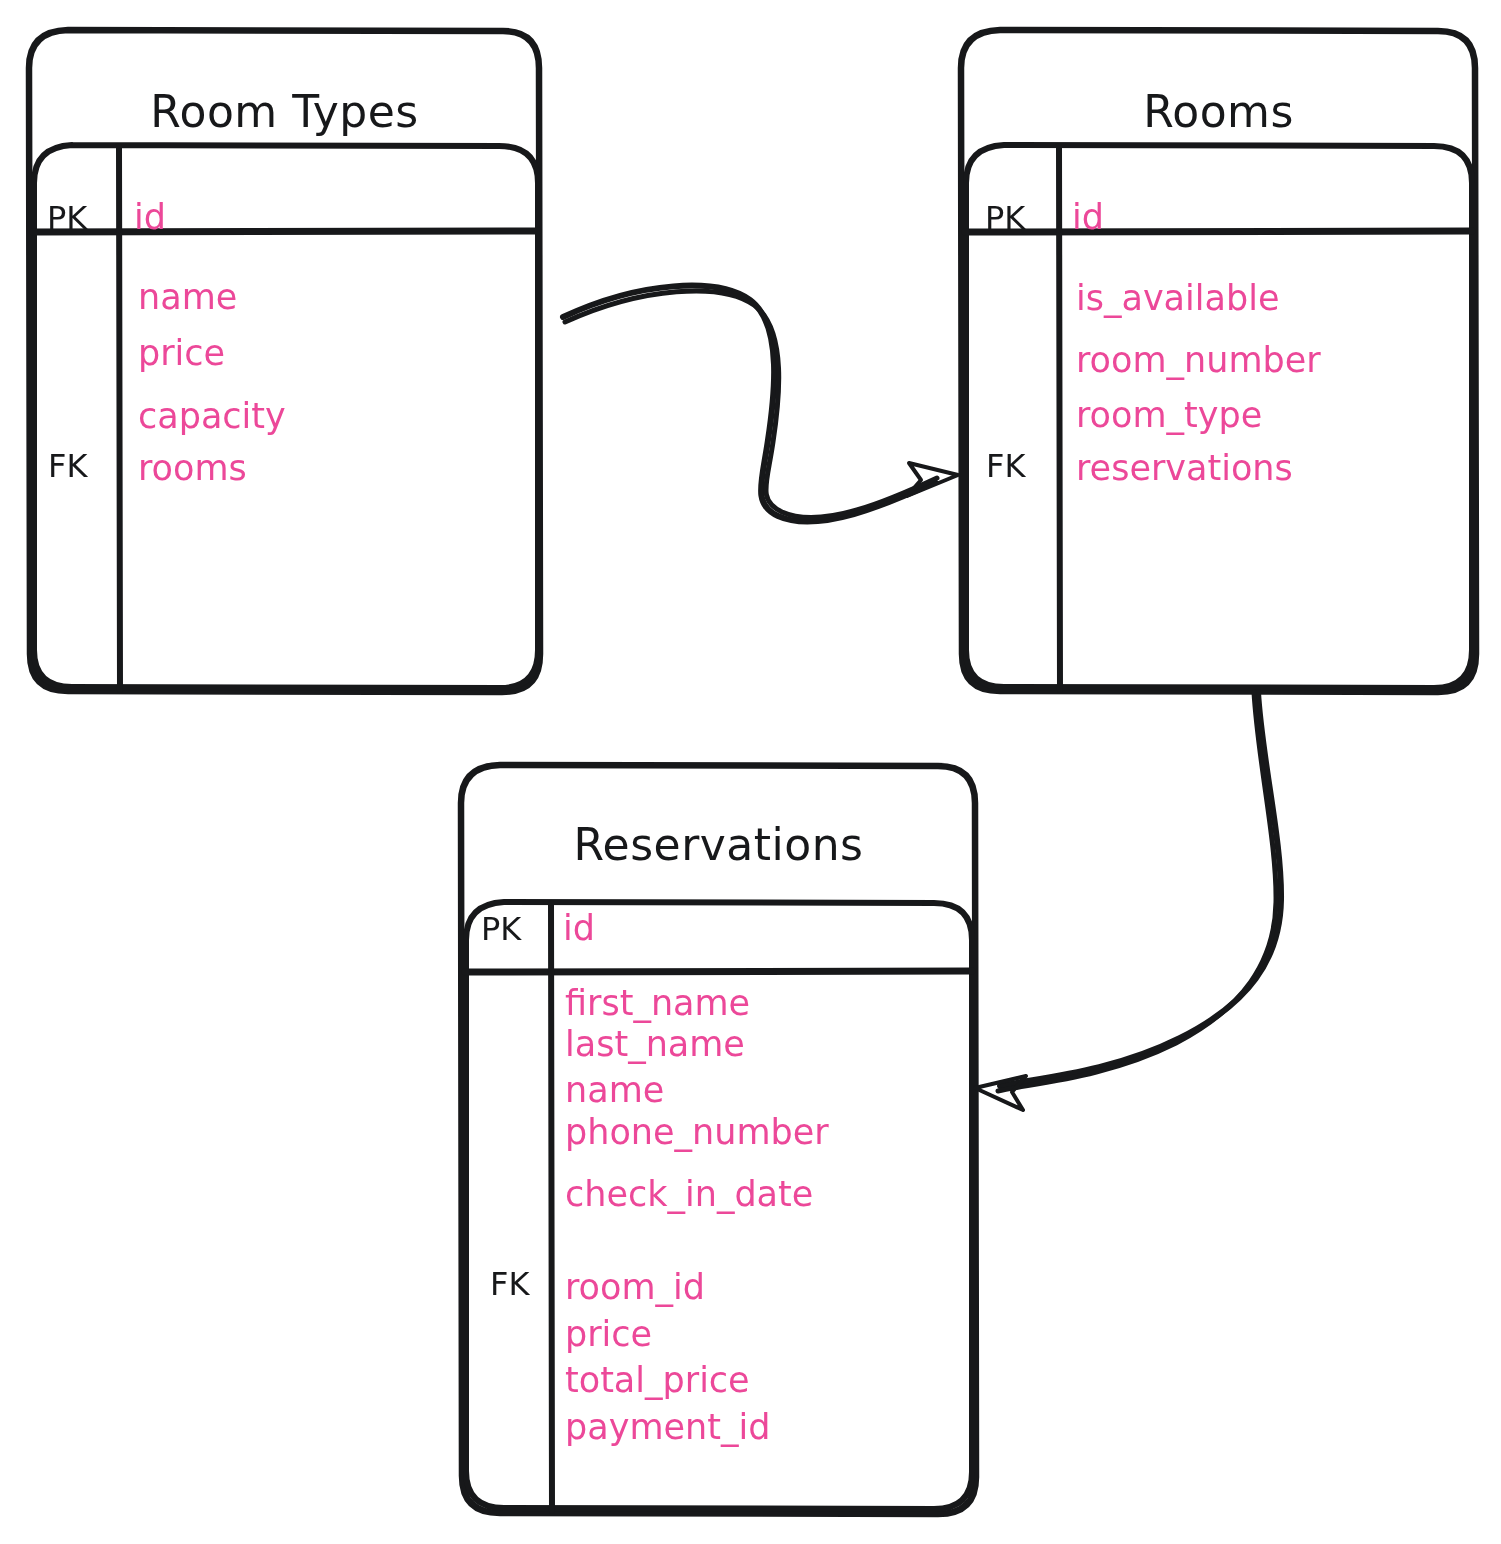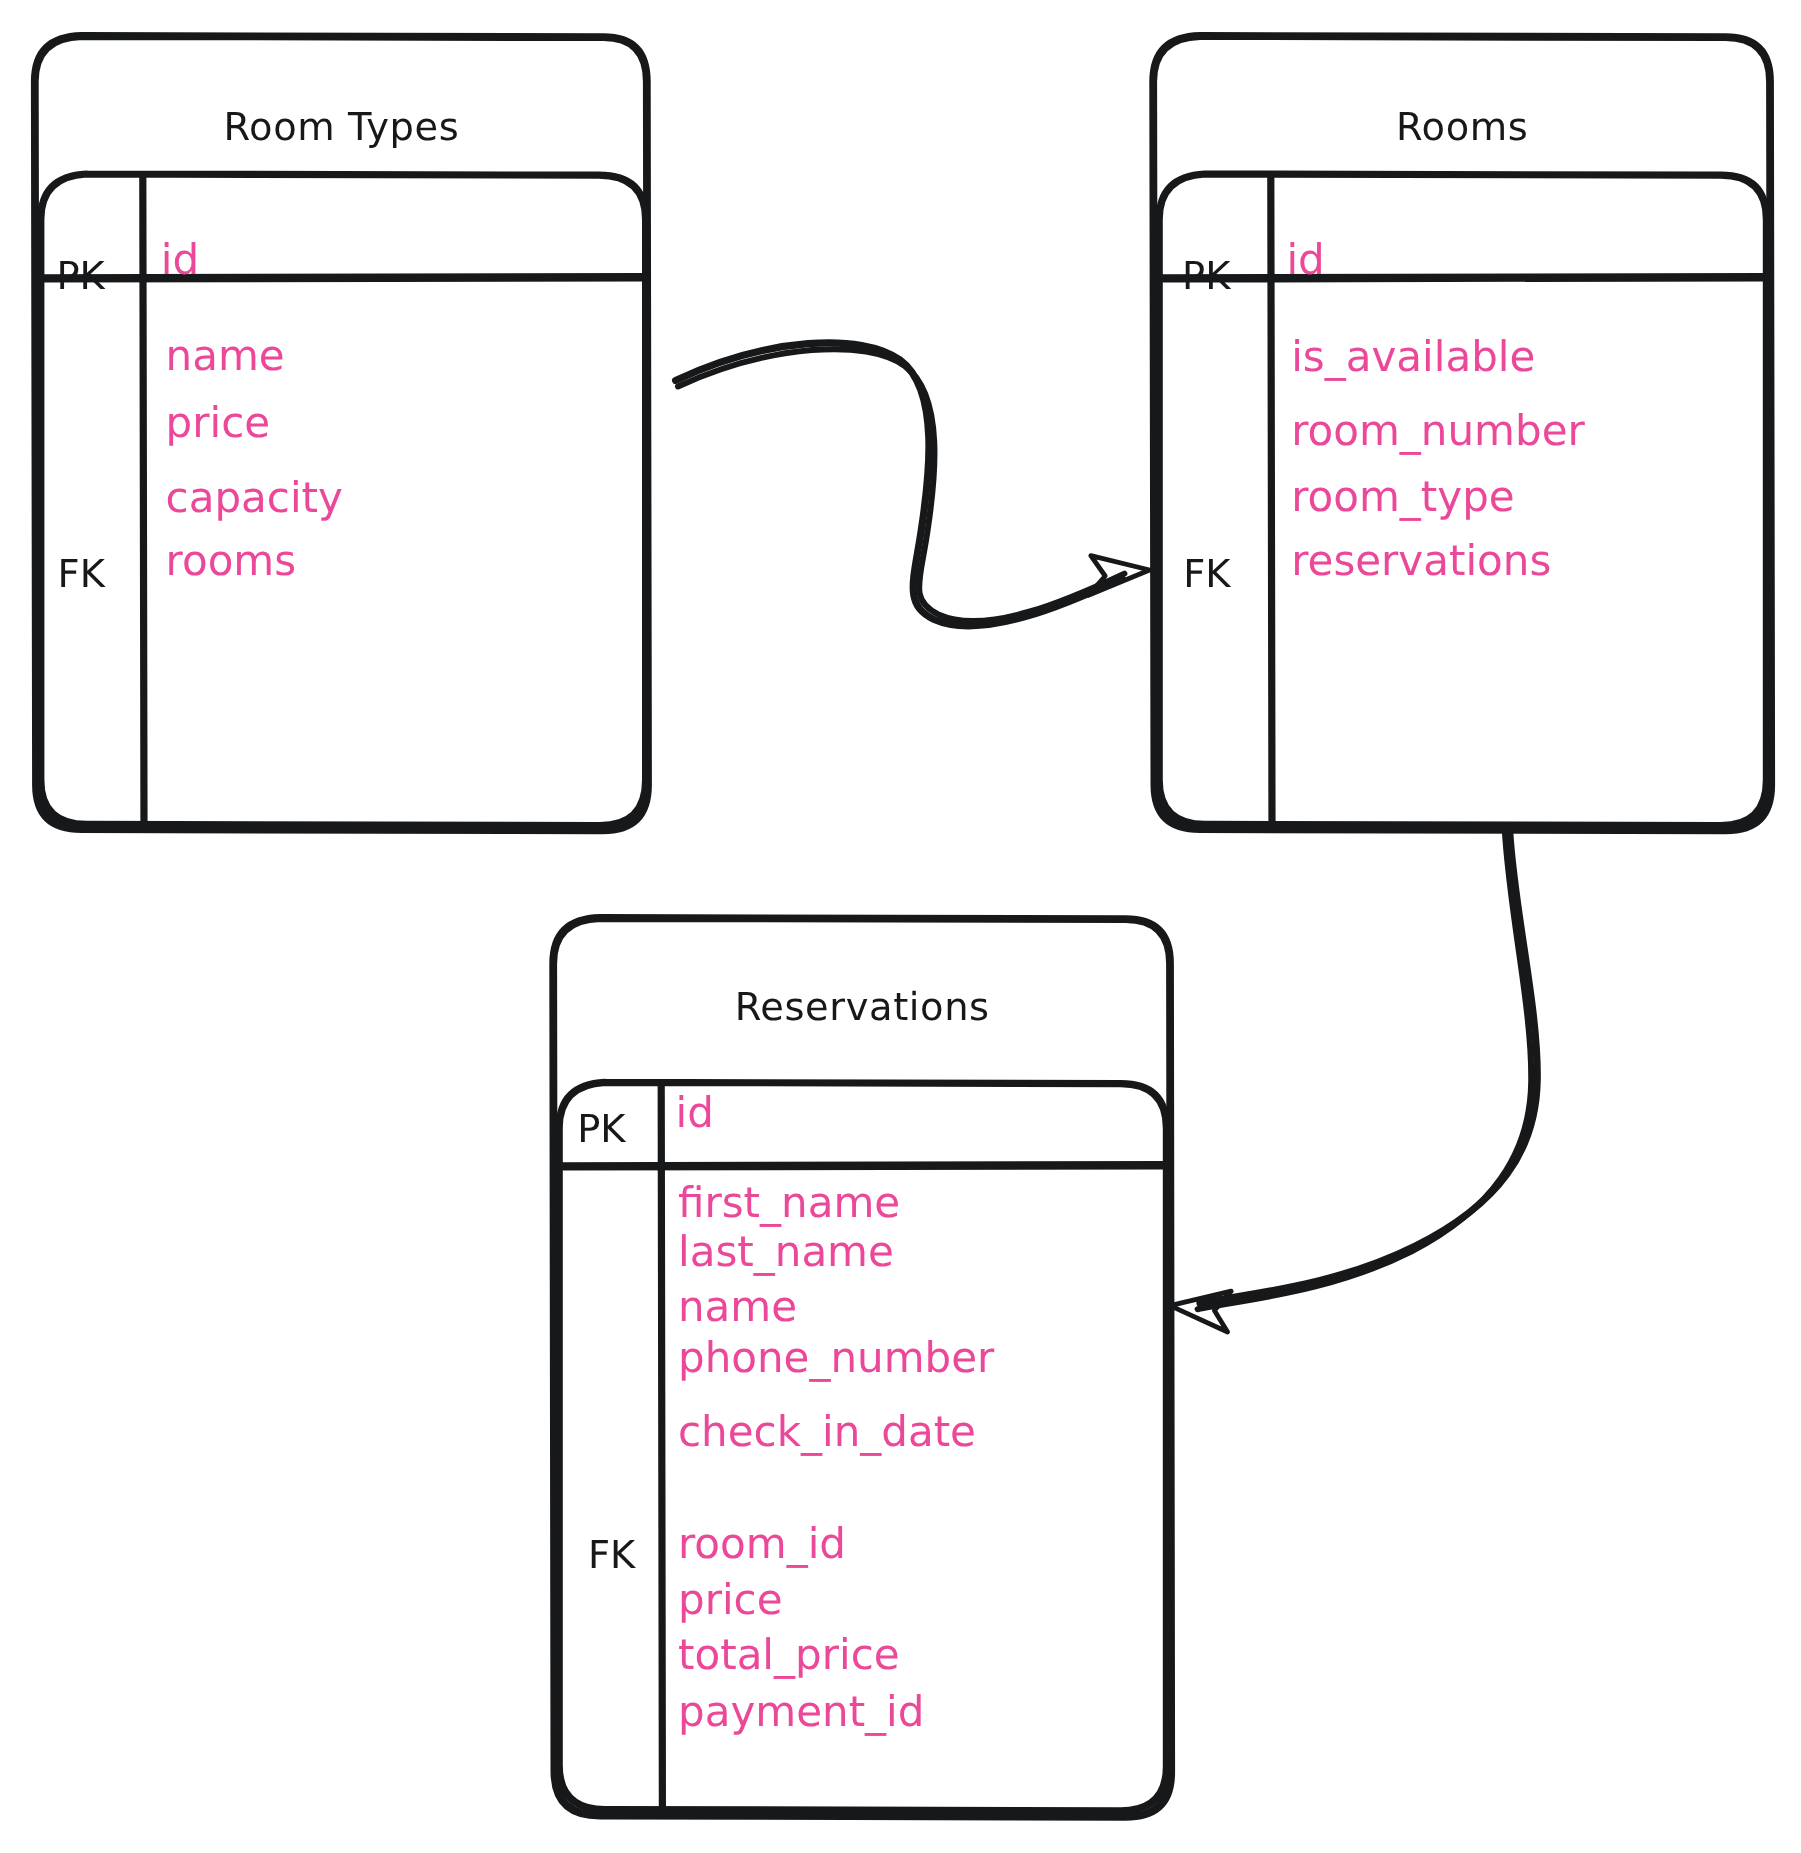--- a/index.html
+++ b/index.html
@@ -24,33 +24,32 @@
   .entity {
     position: absolute;
     box-sizing: border-box;
   }
   
   .ent-title {
     position: absolute;
     left: 0;
     right: 0;
     text-align: center;
-    font-size: 32px;
+    font-size: 44px;
     line-height: 1;
     letter-spacing: 0.5px;
     white-space: nowrap;
     color: #17181a;
   }
   .key-cell {
     position: absolute;
     font-size: 32px;
     line-height: 1;
     color: #17181a;
     white-space: nowrap;
-    margin-top: 12px;
   }
   .field-cell {
     position: absolute;
     font-size: 35px;
     line-height: 1;
     color: #ec4899;
     white-space: nowrap;
   }
   svg.sketch {
     position: absolute;

